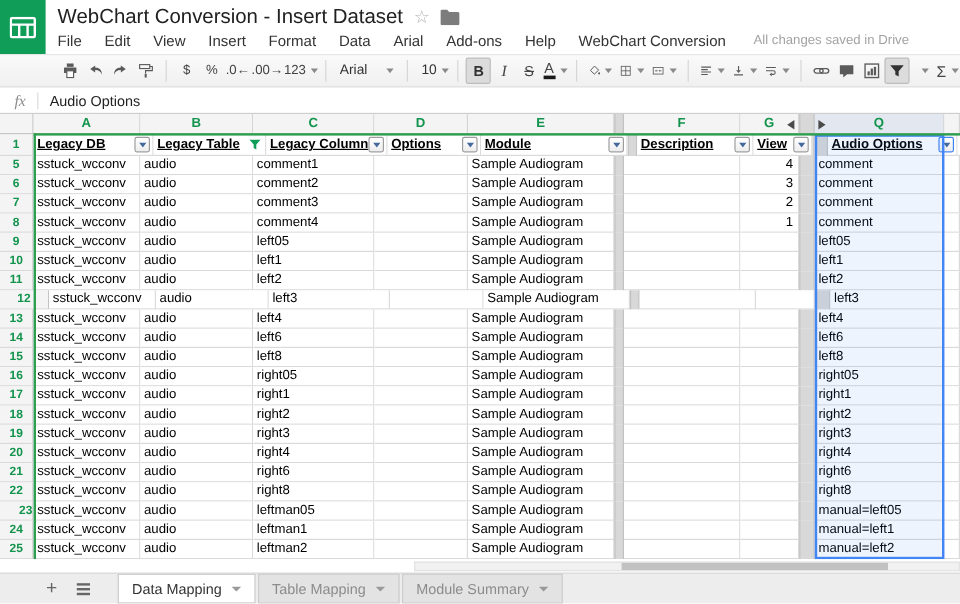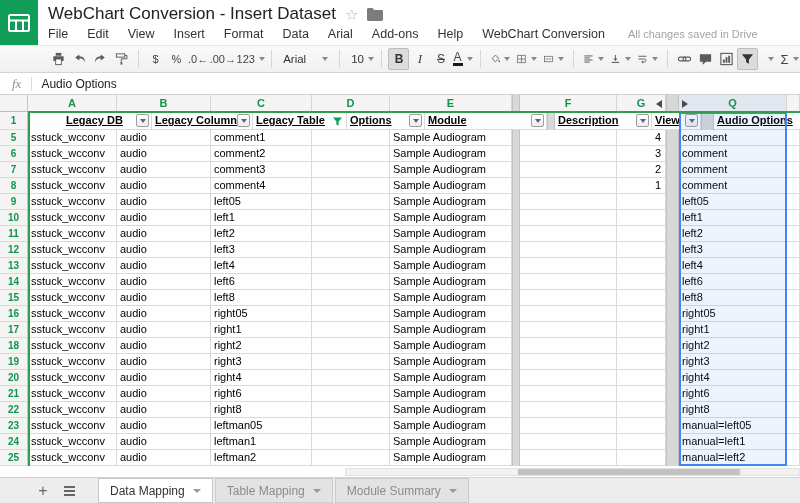--- a/index.html
+++ b/index.html
@@ -297,29 +297,29 @@
         <div class="lcell" style="width: 122px;">E</div>
         <div class="lcell bandc" style="width: 8px;"></div>
         <div class="lcell" style="width: 97px;">F</div>
         <div class="lcell" style="width: 49px;">G</div>
         <div class="lcell bandc" style="width: 13px;"></div>
         <div class="lcell selletter" style="width: 108px;">Q</div>
         <div class="lcell" style="width: 13px;"></div>
       </div>
     <div id="headerrow" class="grow r1">
         <div class="cell rowhdr" style="width: 28px;">1</div>
-        <div class="cell hdr" style="width: 89px; margin-left: 35px;"><span>Legacy DB</span><div class="dd">
-            <span class="tri"></span>
-          </div></div>
-        <div class="cell hdr" style="width: 101px;"><span>Legacy Column</span><div class="dd">
+        <div class="cell hdr" style="width: 100px;"><span>Legacy DB</span><div class="dd">
             <span class="tri"></span>
           </div></div>
         <div class="cell hdr" style="width: 94px;"><span>Legacy Table</span><div class="funnel"><svg width="11" height="11" viewBox="0 0 12 12">
               <path d="M1 1.5h10L7.2 6v4.5L4.8 9.2V6z" fill="#0f9d58"></path>
             </svg></div></div>
+        <div class="cell hdr" style="width: 101px;"><span>Legacy Column</span><div class="dd">
+            <span class="tri"></span>
+          </div></div>
         <div class="cell hdr" style="width: 78px;"><span>Options</span><div class="dd">
             <span class="tri"></span>
           </div></div>
         <div class="cell hdr" style="width: 122px;"><span>Module</span><div class="dd">
             <span class="tri"></span>
           </div></div>
         <div class="cell bandc" style="width: 8px;"></div>
         <div class="cell hdr" style="width: 97px;"><span>Description</span><div class="dd">
             <span class="tri"></span>
           </div></div>
@@ -425,21 +425,21 @@
           <div class="cell" style="width: 78px;"></div>
           <div class="cell" style="width: 122px;">Sample Audiogram</div>
           <div class="cell bandc" style="width: 8px;"></div>
           <div class="cell" style="width: 97px;"></div>
           <div class="cell right" style="width: 49px;"></div>
           <div class="cell bandc" style="width: 13px;"></div>
           <div class="cell" style="width: 108px;">left2</div>
           <div class="cell" style="width: 13px;"></div>
         </div>
         <div class="grow">
-          <div class="cell rowhdr" style="width: 28px;">12</div>
+          <div class="cell rowhdr" style="width: 41px;">12</div>
           <div class="cell" style="width: 89px;">sstuck_wcconv</div>
           <div class="cell" style="width: 94px;">audio</div>
           <div class="cell" style="width: 101px;">left3</div>
           <div class="cell" style="width: 78px;"></div>
           <div class="cell" style="width: 122px;">Sample Audiogram</div>
           <div class="cell bandc" style="width: 8px;"></div>
           <div class="cell" style="width: 97px;"></div>
           <div class="cell right" style="width: 49px;"></div>
           <div class="cell bandc" style="width: 13px;"></div>
           <div class="cell" style="width: 108px;">left3</div>
@@ -579,21 +579,21 @@
           <div class="cell" style="width: 78px;"></div>
           <div class="cell" style="width: 122px;">Sample Audiogram</div>
           <div class="cell bandc" style="width: 8px;"></div>
           <div class="cell" style="width: 97px;"></div>
           <div class="cell right" style="width: 49px;"></div>
           <div class="cell bandc" style="width: 13px;"></div>
           <div class="cell" style="width: 108px;">right8</div>
           <div class="cell" style="width: 13px;"></div>
         </div>
         <div class="grow">
-          <div class="cell rowhdr" style="width: 28px;">23</div>
+          <div class="cell rowhdr" style="width: 28px; text-align: right;">23</div>
           <div class="cell" style="width: 89px;">sstuck_wcconv</div>
           <div class="cell" style="width: 94px;">audio</div>
           <div class="cell" style="width: 101px;">leftman05</div>
           <div class="cell" style="width: 78px;"></div>
           <div class="cell" style="width: 122px;">Sample Audiogram</div>
           <div class="cell bandc" style="width: 8px;"></div>
           <div class="cell" style="width: 97px;"></div>
           <div class="cell right" style="width: 49px;"></div>
           <div class="cell bandc" style="width: 13px;"></div>
           <div class="cell" style="width: 108px;">manual=left05</div>

